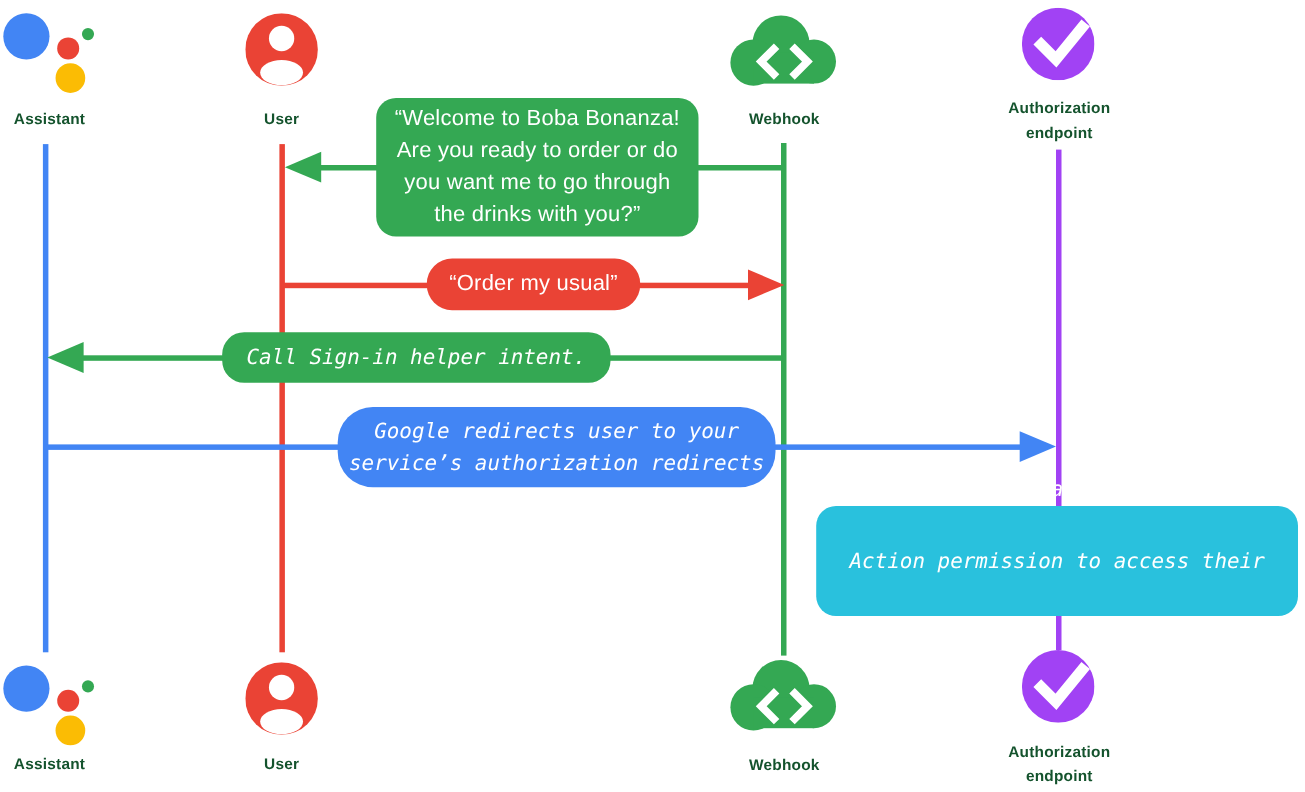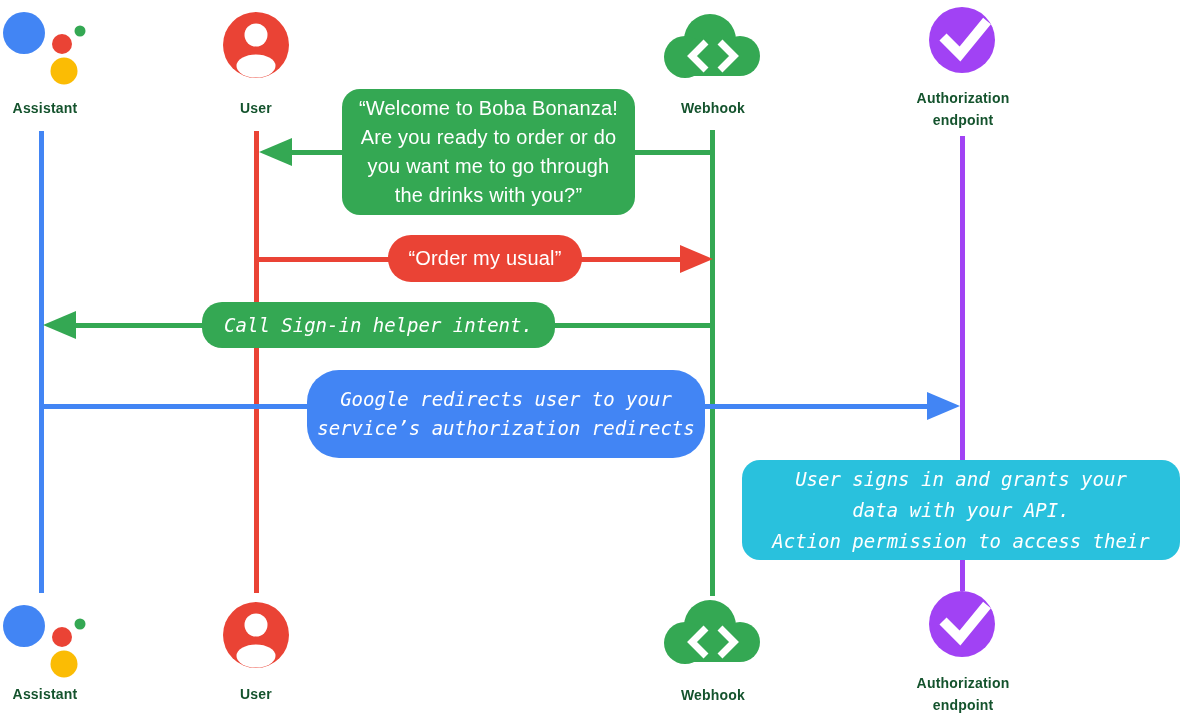--- a/index.html
+++ b/index.html
@@ -22,21 +22,21 @@
   .ah-right-blue  { border-left:33px solid #4285F4; }
 
   .msgbox {
     position:absolute; display:flex; flex-direction:column;
     align-items:center; justify-content:center;
     color:#ffffff; text-align:center;
   }
   .bg-green { background:#34A853; }
   .bg-red   { background:#EA4335; }
   .bg-blue  { background:#4285F4; }
-  .bg-cyan  { background:#29C1DD; }
+  .bg-cyan  { background:#29C1DD;gap:34px; }
   .txt-sans { font-size:20px; line-height:29px; letter-spacing:0.2px; }
   .txt-mono { font-family:"DejaVu Sans Mono","Liberation Mono",monospace;
               font-style:italic; font-size:19px; line-height:29px; }
 
   .actor-label {
     position:absolute; color:#14532d; font-weight:700; font-size:14px;
     text-align:center; line-height:22px; letter-spacing:0.2px;
   }
   .icon { position:absolute; }
 </style>
@@ -70,29 +70,29 @@
     <span>“Welcome to Boba Bonanza!</span>
     <span>Are you ready to order or do</span>
     <span>you want me to go through</span>
     <span>the drinks with you?”</span>
   </div>
 
   <div class="msgbox bg-green txt-mono" style="left:202px; top:302px; width:353px; height:46px; border-radius:20px;text-align:center;">
     <span>Call Sign-in helper intent.</span>
   </div>
 
-  <div class="msgbox bg-blue txt-mono" style="left:307px; top:370px; width:398px; height:88px; border-radius:32px;">
+  <div class="msgbox bg-blue txt-mono" style="left:307px; top:370px; width:398px; height:73px; border-radius:32px;">
     <span>Google redirects user to your</span>
     <span>service’s authorization redirects</span>
   </div>
 
   <div class="msgbox bg-cyan txt-mono" style="left:742px; top:460px; width:438px; height:100px; border-radius:18px; line-height:31px;">
     <span>User signs in and grants your</span>
+    <span>Action permission to access their</span>
     <span>data with your API.</span>
-    <span>Action permission to access their</span>
   </div>
 
   <svg class="icon" style="left:2px; top:8px;" width="86" height="80" viewBox="0 0 86 80">
     <circle cx="22" cy="25" r="21" fill="#4285F4"></circle>
     <circle cx="60" cy="36" r="10" fill="#EA4335"></circle>
     <circle cx="78" cy="23" r="5.5" fill="#34A853"></circle>
     <circle cx="62" cy="63" r="13.5" fill="#FBBC04"></circle>
   </svg>
 
   <svg class="icon" style="left:223px; top:12px;" width="66" height="66" viewBox="0 0 66 66">

